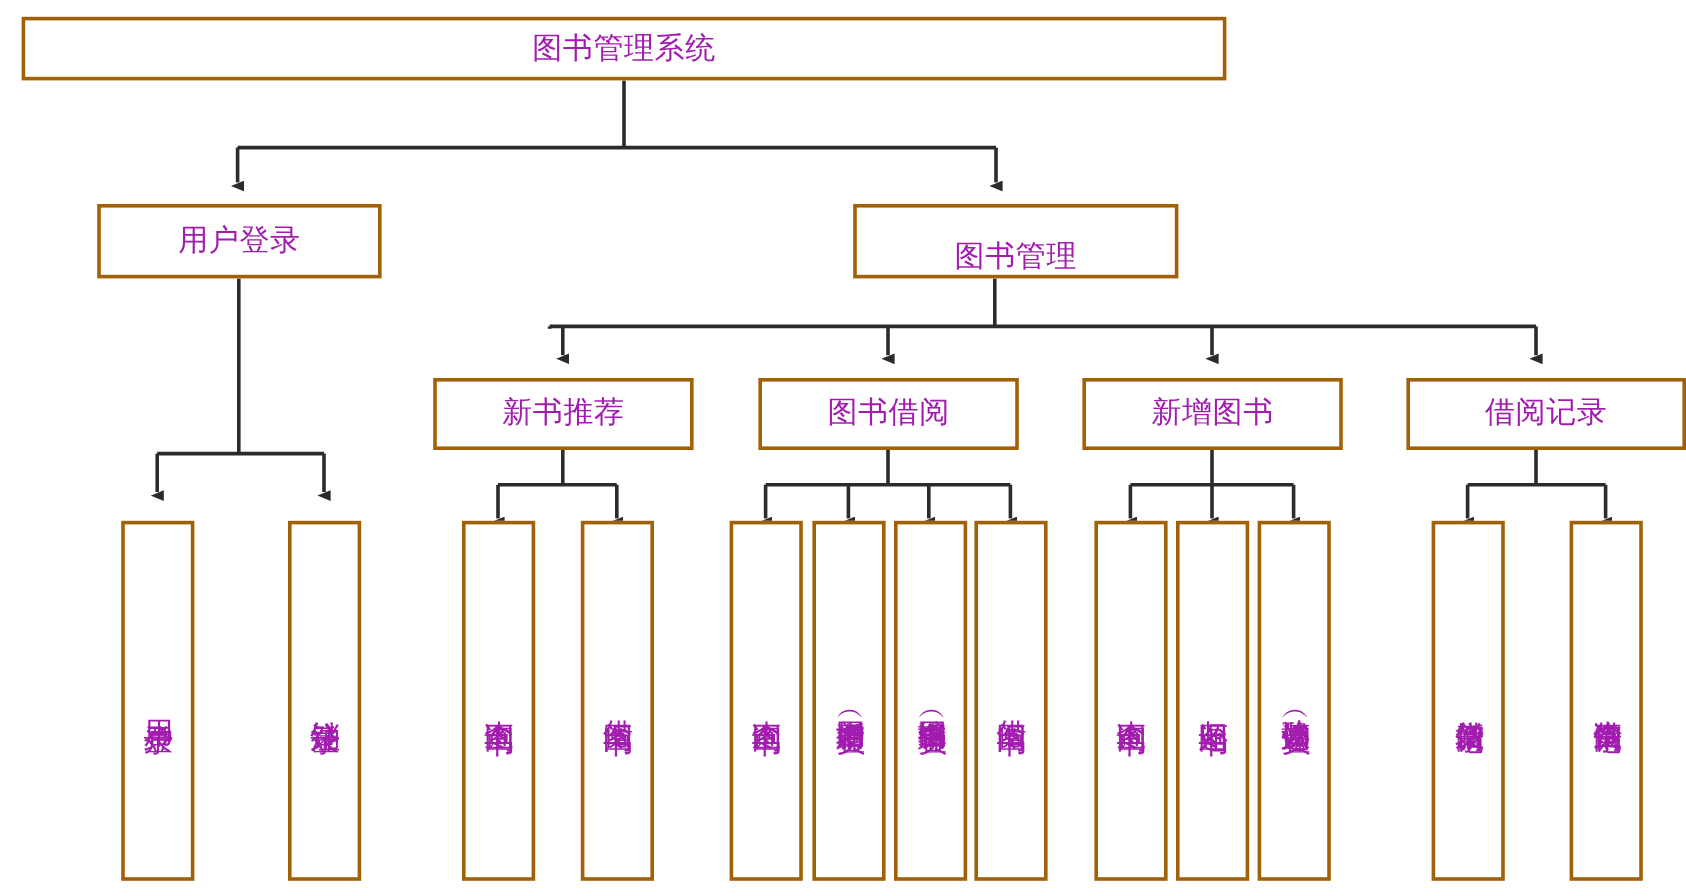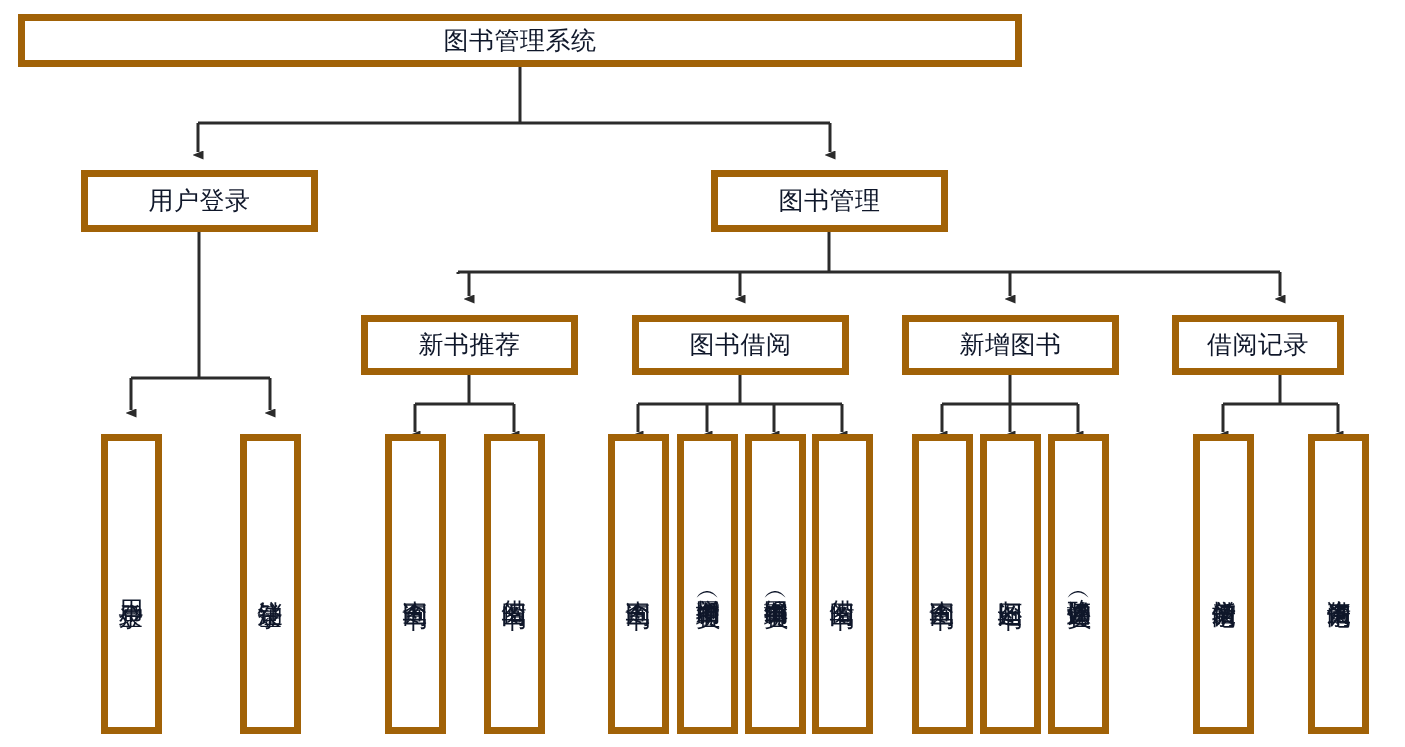--- a/index.html
+++ b/index.html
@@ -22,26 +22,26 @@
     position: absolute;
     left: 0;
     top: 0;
     width: 1405px;
     height: 747px;
     pointer-events: none;
   }
   .node {
     position: absolute;
     box-sizing: border-box;
-    border: 7px solid #a16207;
+    border: 3px solid #a16207;
     background: #ffffff;
     display: flex;
     align-items: center;
     justify-content: center;
-    color: #0f172a;
+    color: #a21caf;
     z-index: 2;
   }
   .node-label {
     display: block;
     text-align: center;
     line-height: 1.18;
     letter-spacing: 0.5px;
   }
   
   .node.horiz .node-label {
@@ -138,34 +138,34 @@
     </g>
   </svg>
 
   <div class="node root horiz" style="left:18px; top:14px; width:1004px; height:53px;">
     <span class="node-label">图书管理系统</span>
   </div>
 
   <div class="node horiz" style="left:81px; top:170px; width:237px; height:62px;">
     <span class="node-label">用户登录</span>
   </div>
-  <div class="node horiz" style="left:711px; top:170px; width:237px; height:62px;">
+  <div class="node horiz" style="left:711px; top:170px; width:271px; height:62px;align-items:flex-end;">
     <span class="node-label">图书管理</span>
   </div>
 
   <div class="node horiz" style="left:361px; top:315px; width:217px; height:60px;">
     <span class="node-label">新书推荐</span>
   </div>
   <div class="node horiz" style="left:632px; top:315px; width:217px; height:60px;">
     <span class="node-label">图书借阅</span>
   </div>
   <div class="node horiz" style="left:902px; top:315px; width:217px; height:60px;">
     <span class="node-label">新增图书</span>
   </div>
-  <div class="node horiz" style="left:1172px; top:315px; width:172px; height:60px;">
+  <div class="node horiz" style="left:1172px; top:315px; width:233px; height:60px;">
     <span class="node-label">借阅记录</span>
   </div>
 
   <div class="node vert" style="left:101px; top:434px; width:61px; height:300px;">
     <span class="node-label">用户登录</span>
   </div>
   <div class="node vert" style="left:240px; top:434px; width:61px; height:300px;">
     <span class="node-label">注销登录</span>
   </div>
 

